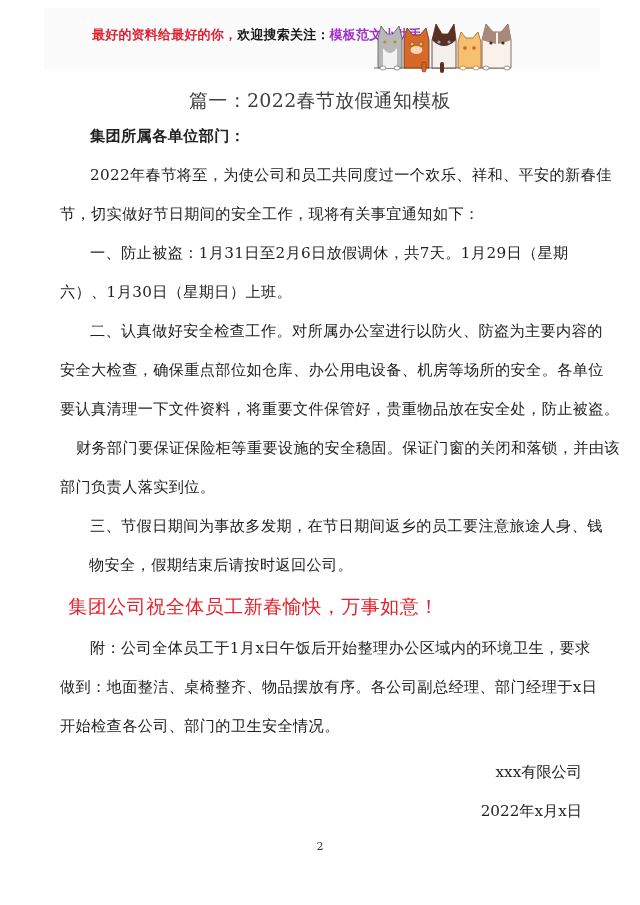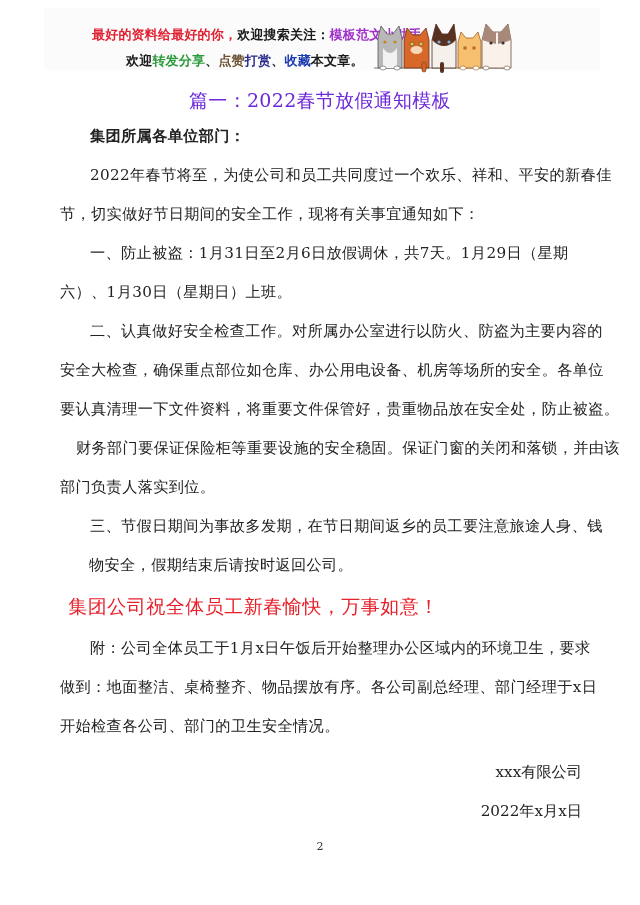--- a/index.html
+++ b/index.html
@@ -39,21 +39,21 @@
       width: 140px;
       height: 56px;
     }
     .page-title {
       position: absolute;
       left: 0;
       width: 640px;
       top: 88px;
       text-align: center;
       font-size: 19px;
-      color: #6d28d9;
+      color: #404040;
       letter-spacing: 0.3px;
     }
     .para-line {
       position: absolute;
       white-space: nowrap;
       font-size: 15.2px;
       color: #222;
       letter-spacing: 0.35px;
     }
     .greeting-line {
@@ -82,23 +82,20 @@
       font-size: 11px;
       color: #333;
     }
   </style>
 </head>
 <body>
 
 <div class="banner">
   <div class="banner-line banner-line-1">
     <span style="color:#e02030">最好的资料给最好的你，</span><span style="color:#1a1a1a">欢迎搜索关注：</span><span style="color:#a030c8">模板范文小助手</span>
-  </div>
-  <div class="banner-line banner-line-2">
-    <span style="color:#1a1a1a">欢迎</span><span style="color:#2a9a3a">转发分享</span><span style="color:#1a1a1a">、</span><span style="color:#6a5030">点赞</span><span style="color:#2a2a8a">打赏</span><span style="color:#1a1a1a">、</span><span style="color:#1a3ab0">收藏</span><span style="color:#1a1a1a">本文章。</span>
   </div>
   <svg class="cats" viewBox="0 0 140 56" xmlns="http://www.w3.org/2000/svg">
 
     <line x1="2" y1="50" x2="138" y2="50" stroke="#777" stroke-width="1"></line>
 
     <g>
       <path d="M6 50 L6 20 L9 8 L15 16 L21 16 L27 8 L30 20 L30 50 Z" fill="#b8b8b8" stroke="#555" stroke-width="0.8"></path>
       <path d="M11 30 Q18 40 25 30 L25 50 L11 50 Z" fill="#f2f2f2"></path>
       <circle cx="13" cy="24" r="1.6" fill="#c08a20"></circle>
       <circle cx="23" cy="24" r="1.6" fill="#c08a20"></circle>

